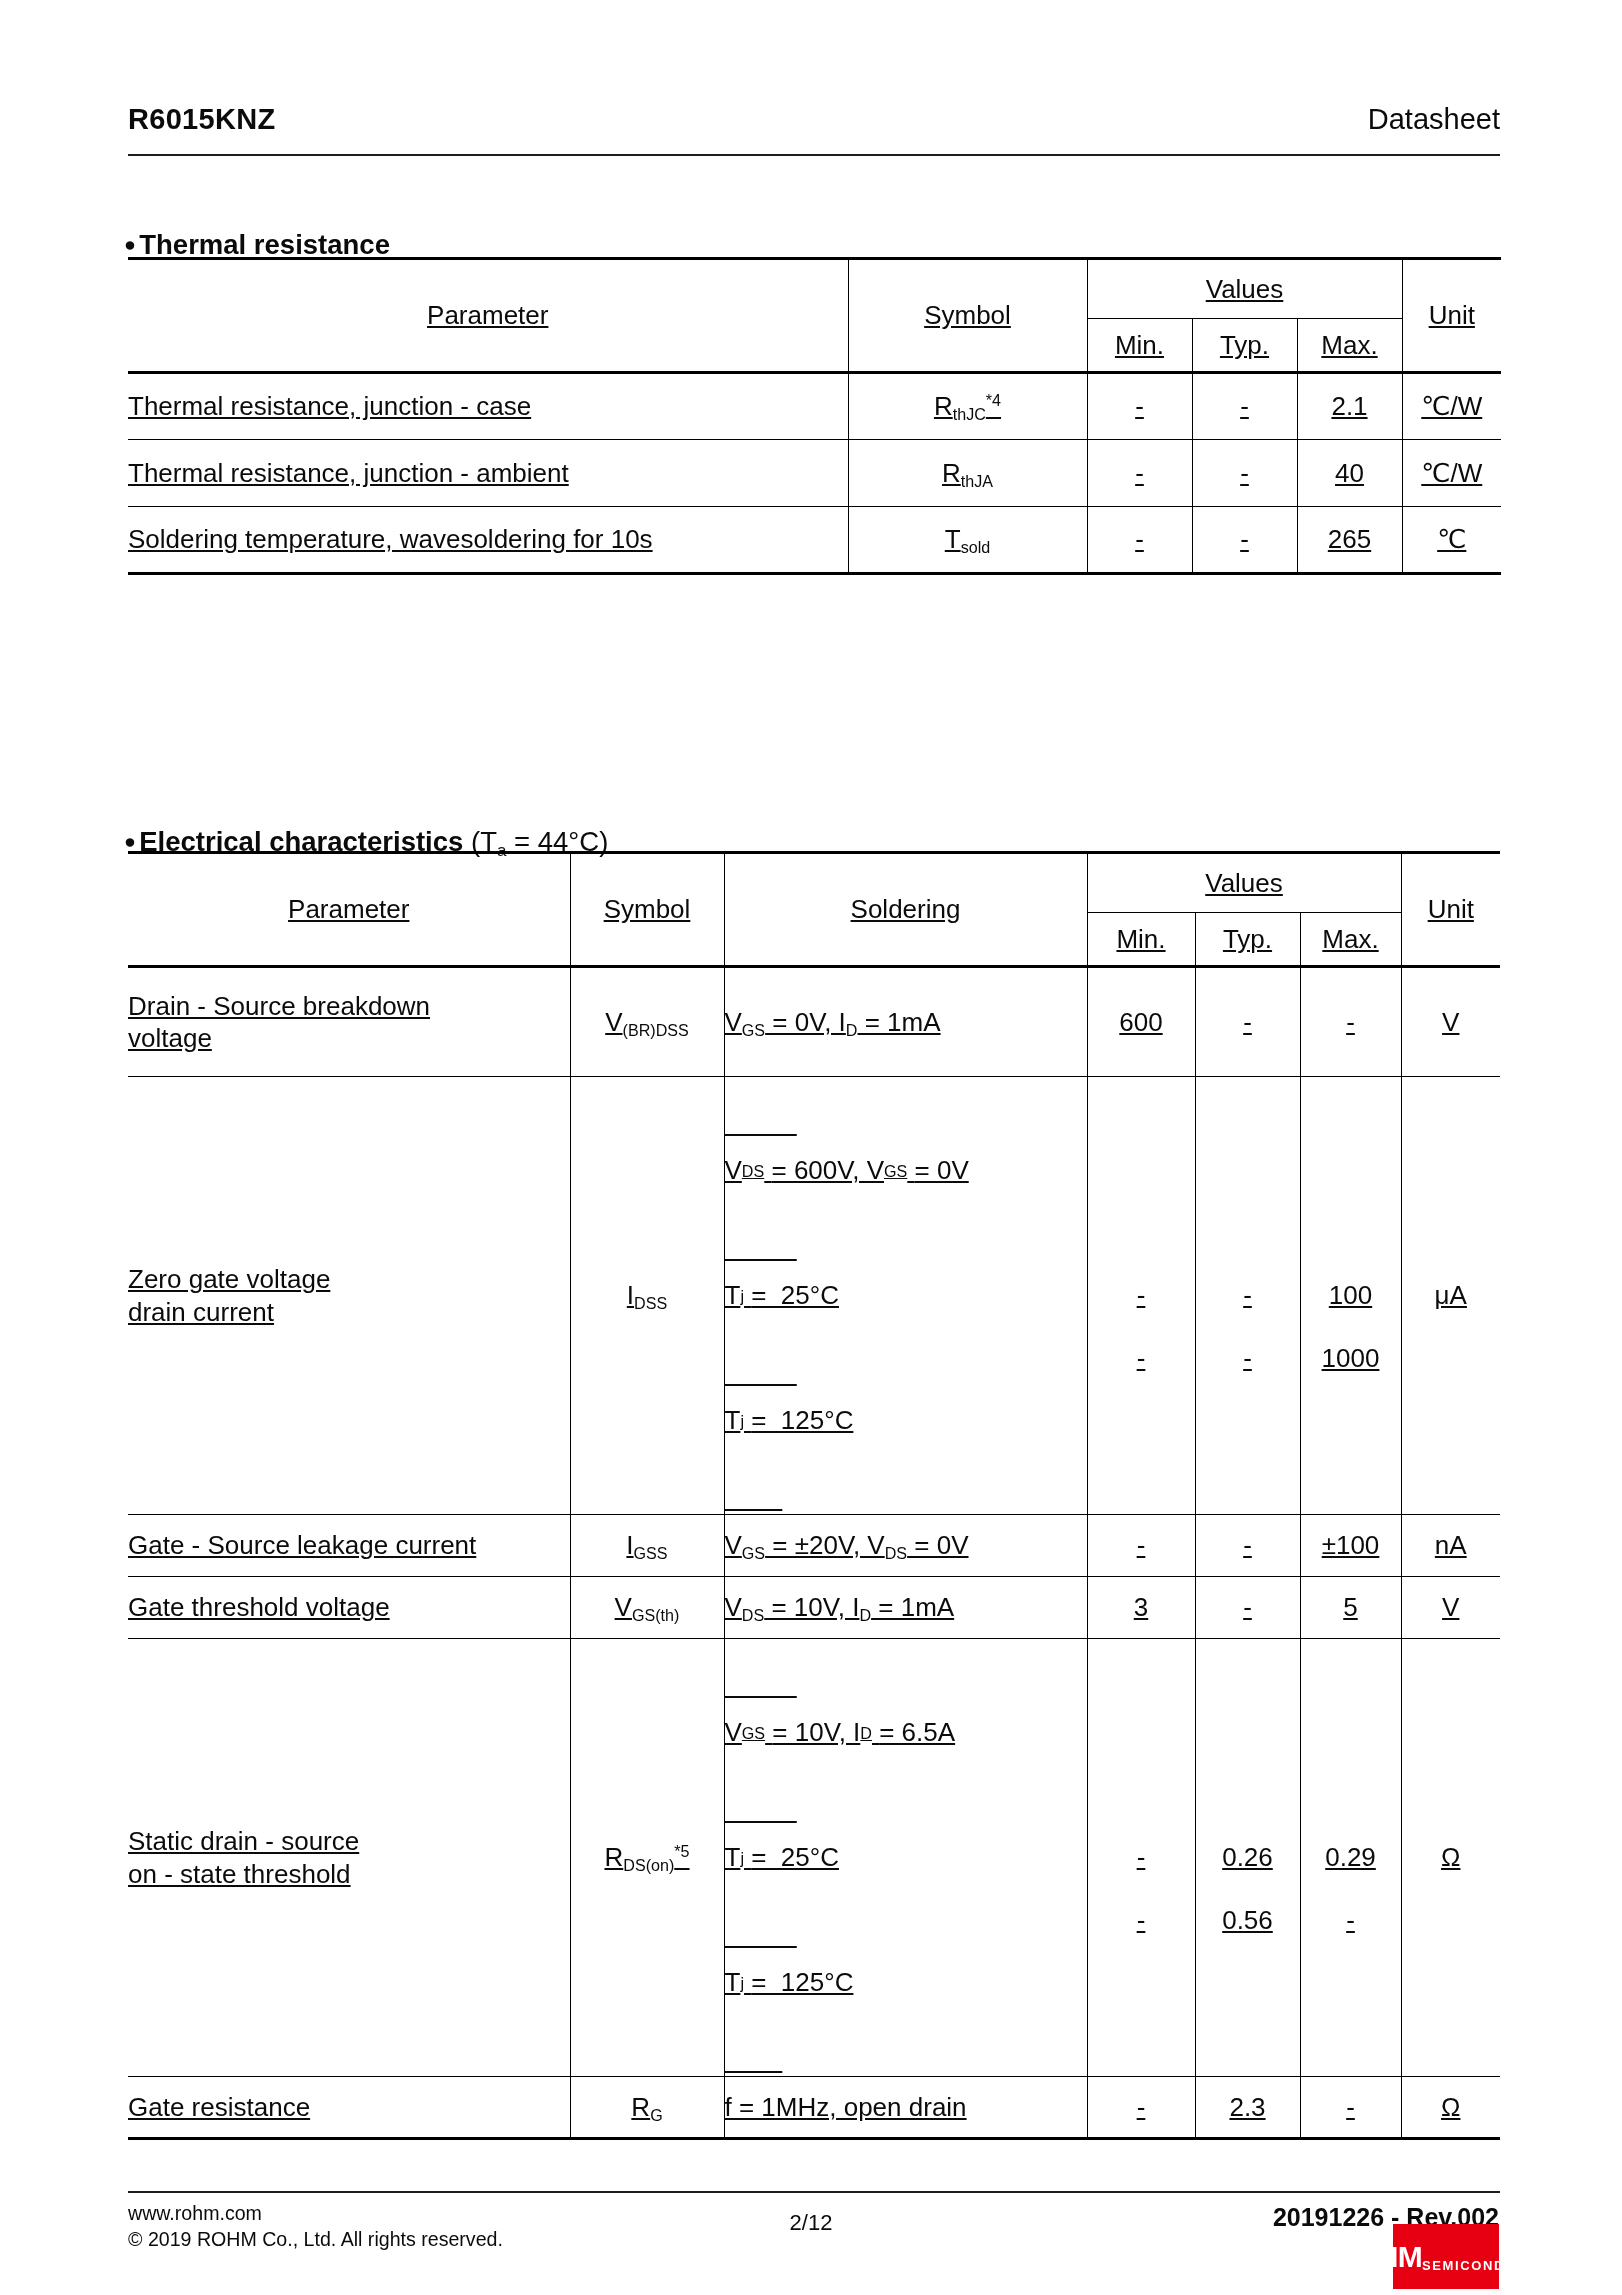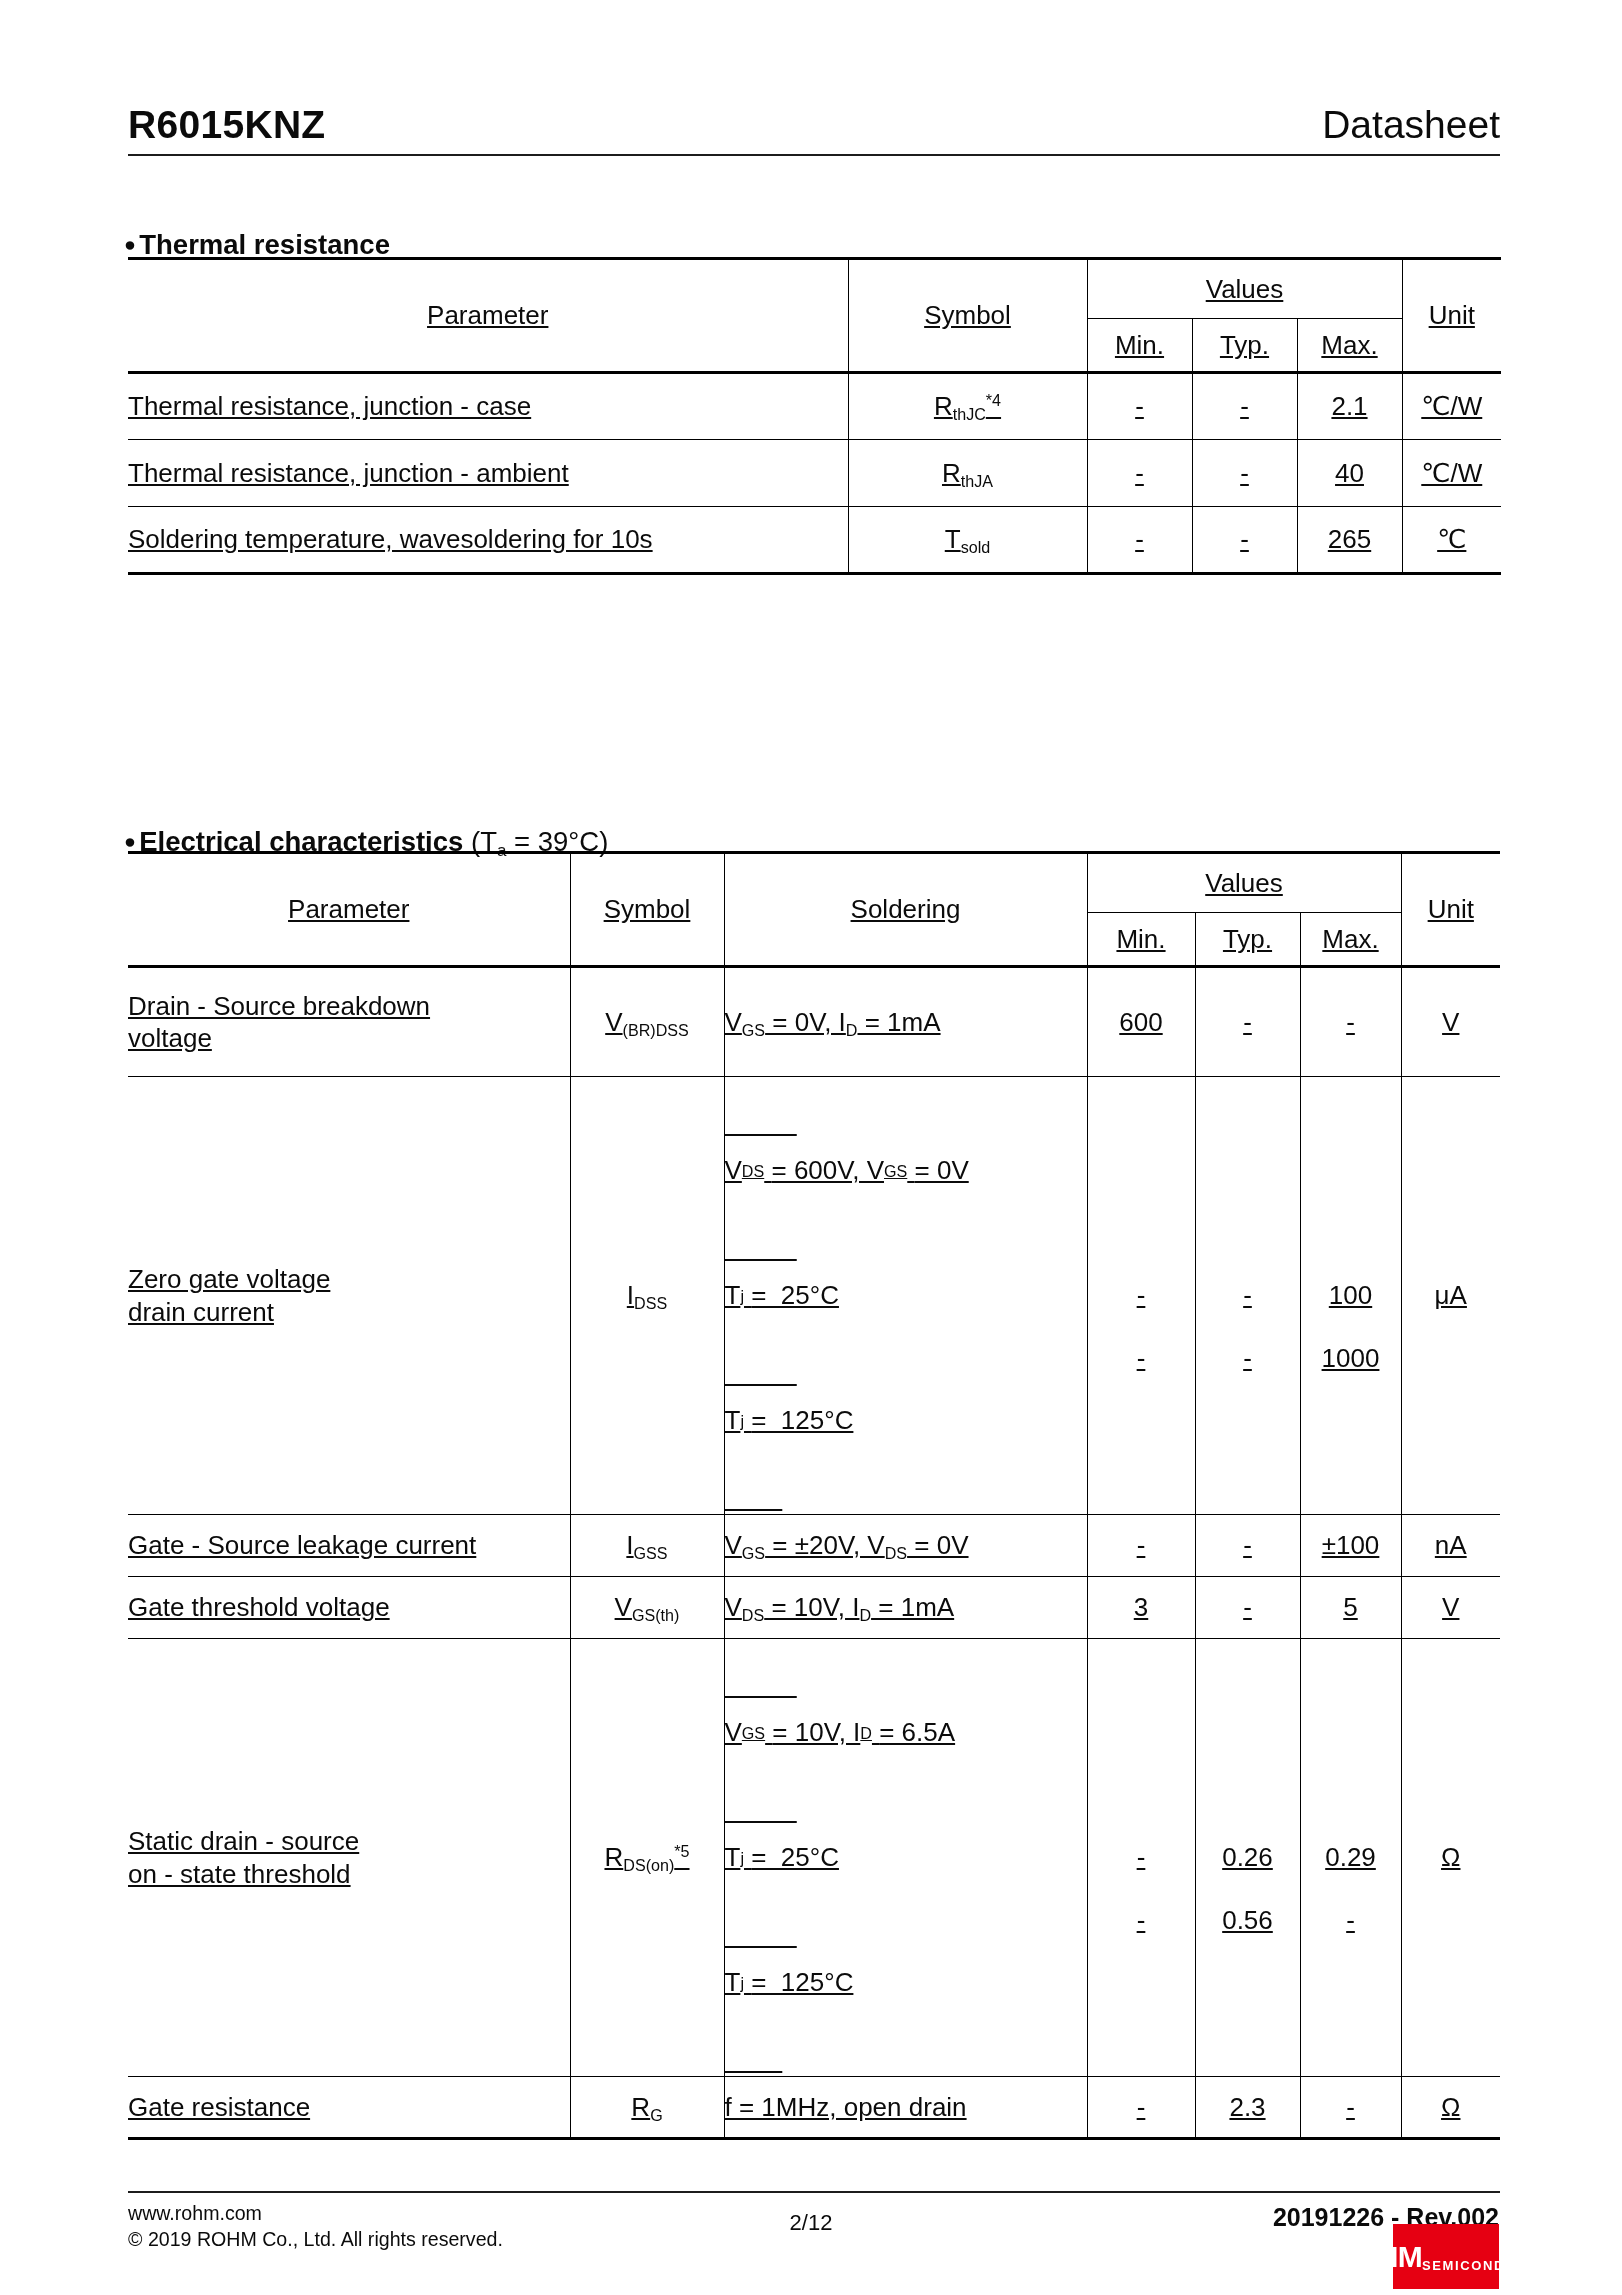--- a/index.html
+++ b/index.html
@@ -14,21 +14,21 @@
     width:1622px;
     height:2295px;
     background:#ffffff;
     overflow:hidden;
   }
 
   
   .page-header{
     position:absolute;left:128px;width:1372px;top:103px;
     display:flex;justify-content:space-between;align-items:flex-end;
-    font-size:39px;
+    font-size:29px;
   }
   .part-number{font-weight:700;letter-spacing:0.3px;}
   .doc-type{font-weight:400;}
   .header-rule{
     position:absolute;left:128px;width:1372px;top:154px;
     border-top:2px solid #1c1c1c;height:0;
   }
 
   
   .section-title{
@@ -173,21 +173,21 @@
         <td class="param c1">Soldering temperature, wavesoldering for 10s</td>
         <td class="sym"><span>T</span><sub>sold</sub></td>
         <td class="val">-</td>
         <td class="val">-</td>
         <td class="val">265</td>
         <td class="val">℃</td>
       </tr>
     </tbody>
   </table>
 
-  <h2 class="section-title title-electrical"><span class="bullet">●</span><span>Electrical characteristics</span><span class="title-suffix"><span> (T</span><sub>a</sub><span> = 39°C)</span></span></h2>
+  <h2 class="section-title title-electrical"><span class="bullet">●</span><span>Electrical characteristics</span><span class="title-suffix"><span> (T</span><sub>a</sub><span> = 44°C)</span></span></h2>
 
   <table class="ds elec-table">
     <colgroup>
       <col style="width:442px">
         <col style="width:154px">
         <col style="width:363px">
         <col style="width:108px">
         <col style="width:105px">
         <col style="width:101px">
         <col style="width:99px">

